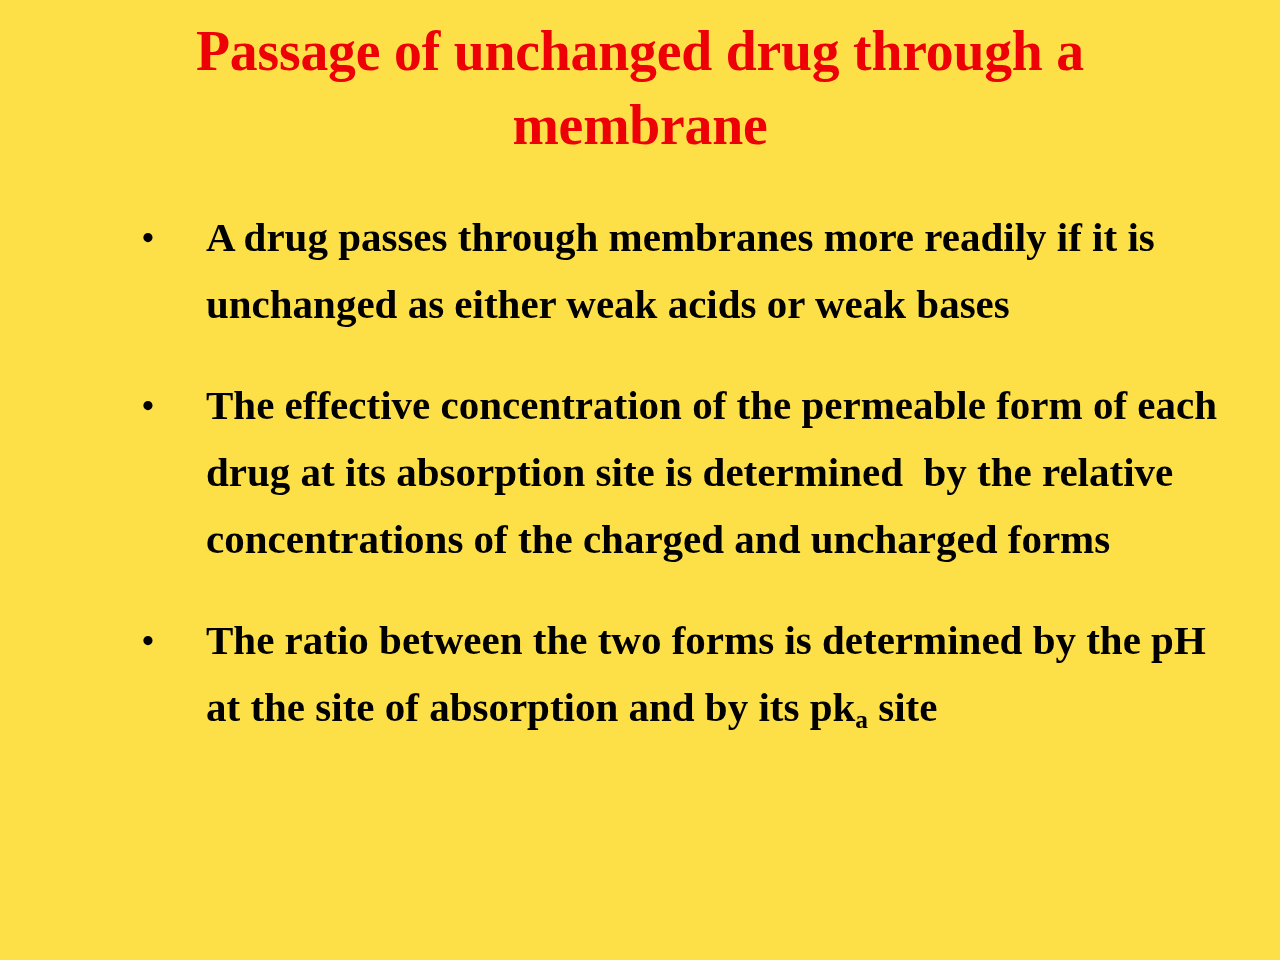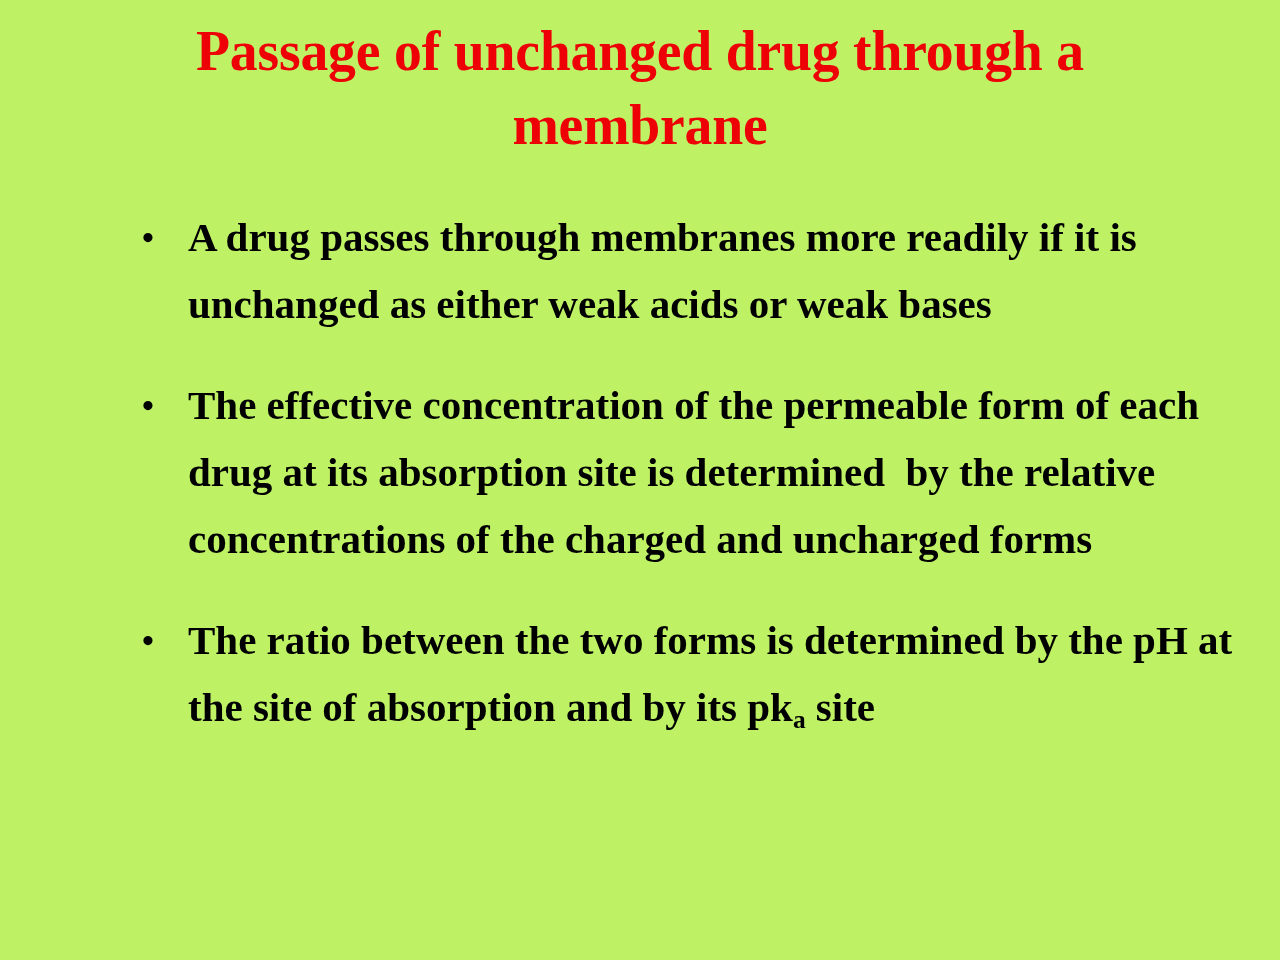--- a/index.html
+++ b/index.html
@@ -12,21 +12,21 @@
     height: 960px;
     background: #ffffff;
     font-family: "Liberation Serif", "DejaVu Serif", serif;
     overflow: hidden;
   }
 
   .slide {
     position: relative;
     width: 1280px;
     height: 960px;
-    background: #bef264;
+    background: #fde047;
     box-sizing: border-box;
   }
 
   
   .slide-title {
     position: absolute;
     left: 60px;
     top: 14px;
     width: 1160px;
     text-align: center;
@@ -76,20 +76,21 @@
     height: 67px;
     line-height: 67px;
     font-size: 34px;
     color: #000000;
     text-align: left;
   }
 
   .bullet-text {
     display: block;
     white-space: pre-wrap;
+    margin-left: 18px;
   }
 
   .bullet-text sub {
     font-size: 0.62em;
     line-height: 0;
     vertical-align: baseline;
     position: relative;
     bottom: -0.26em;
   }
 </style>

